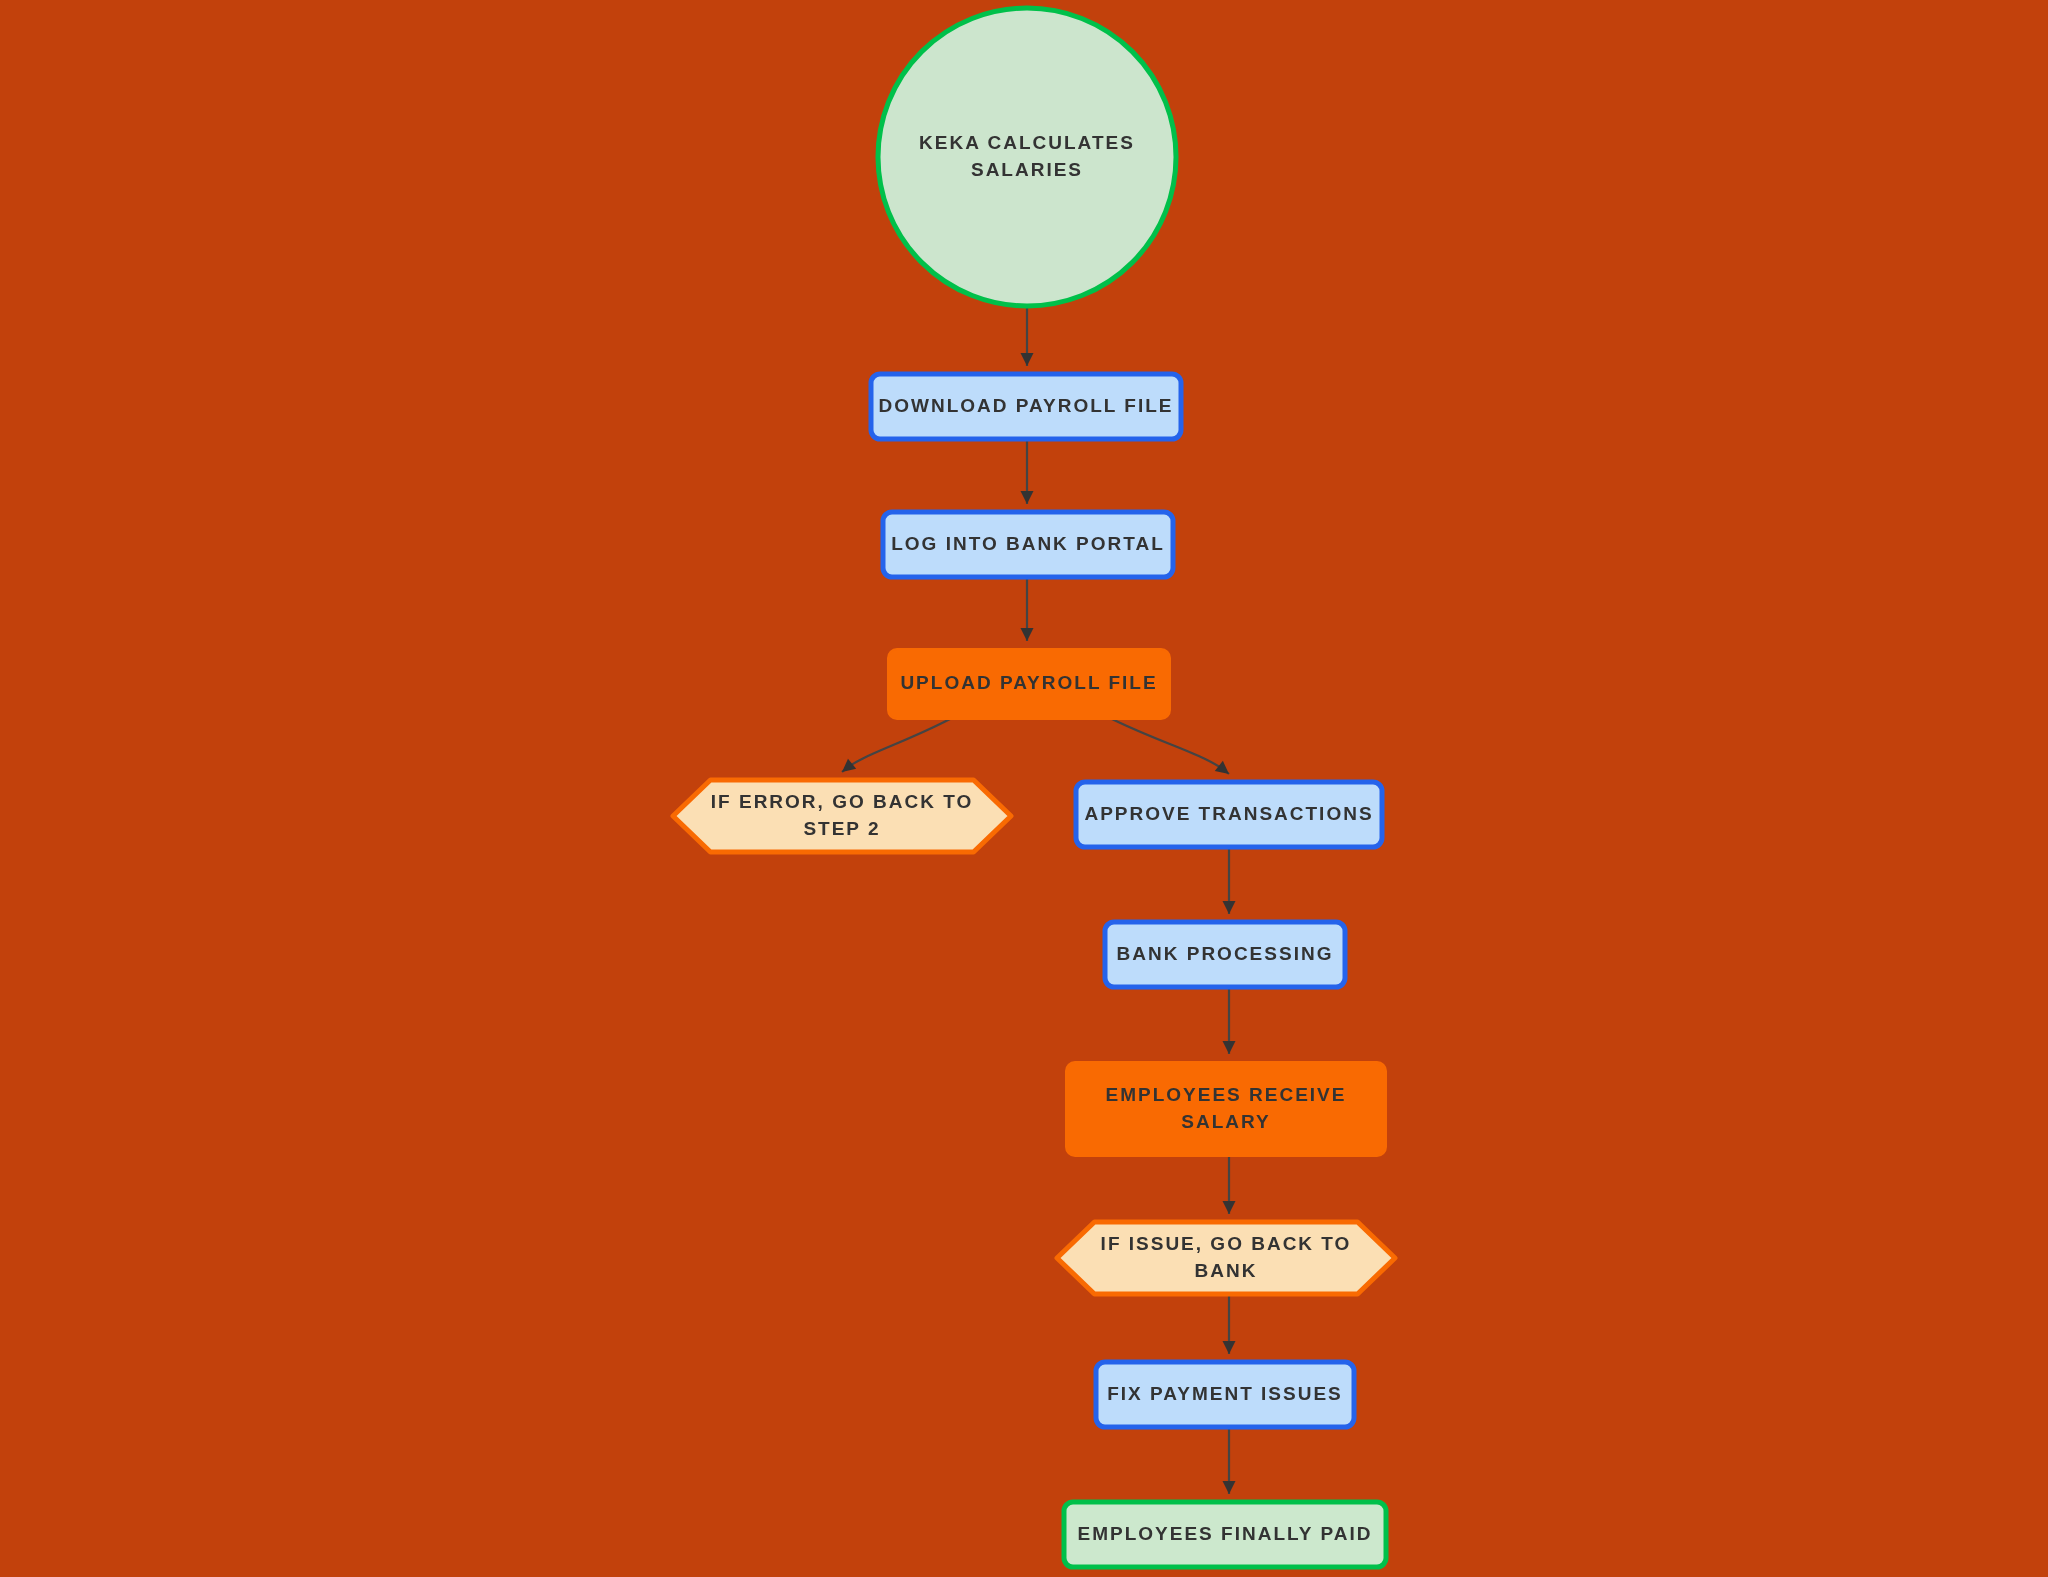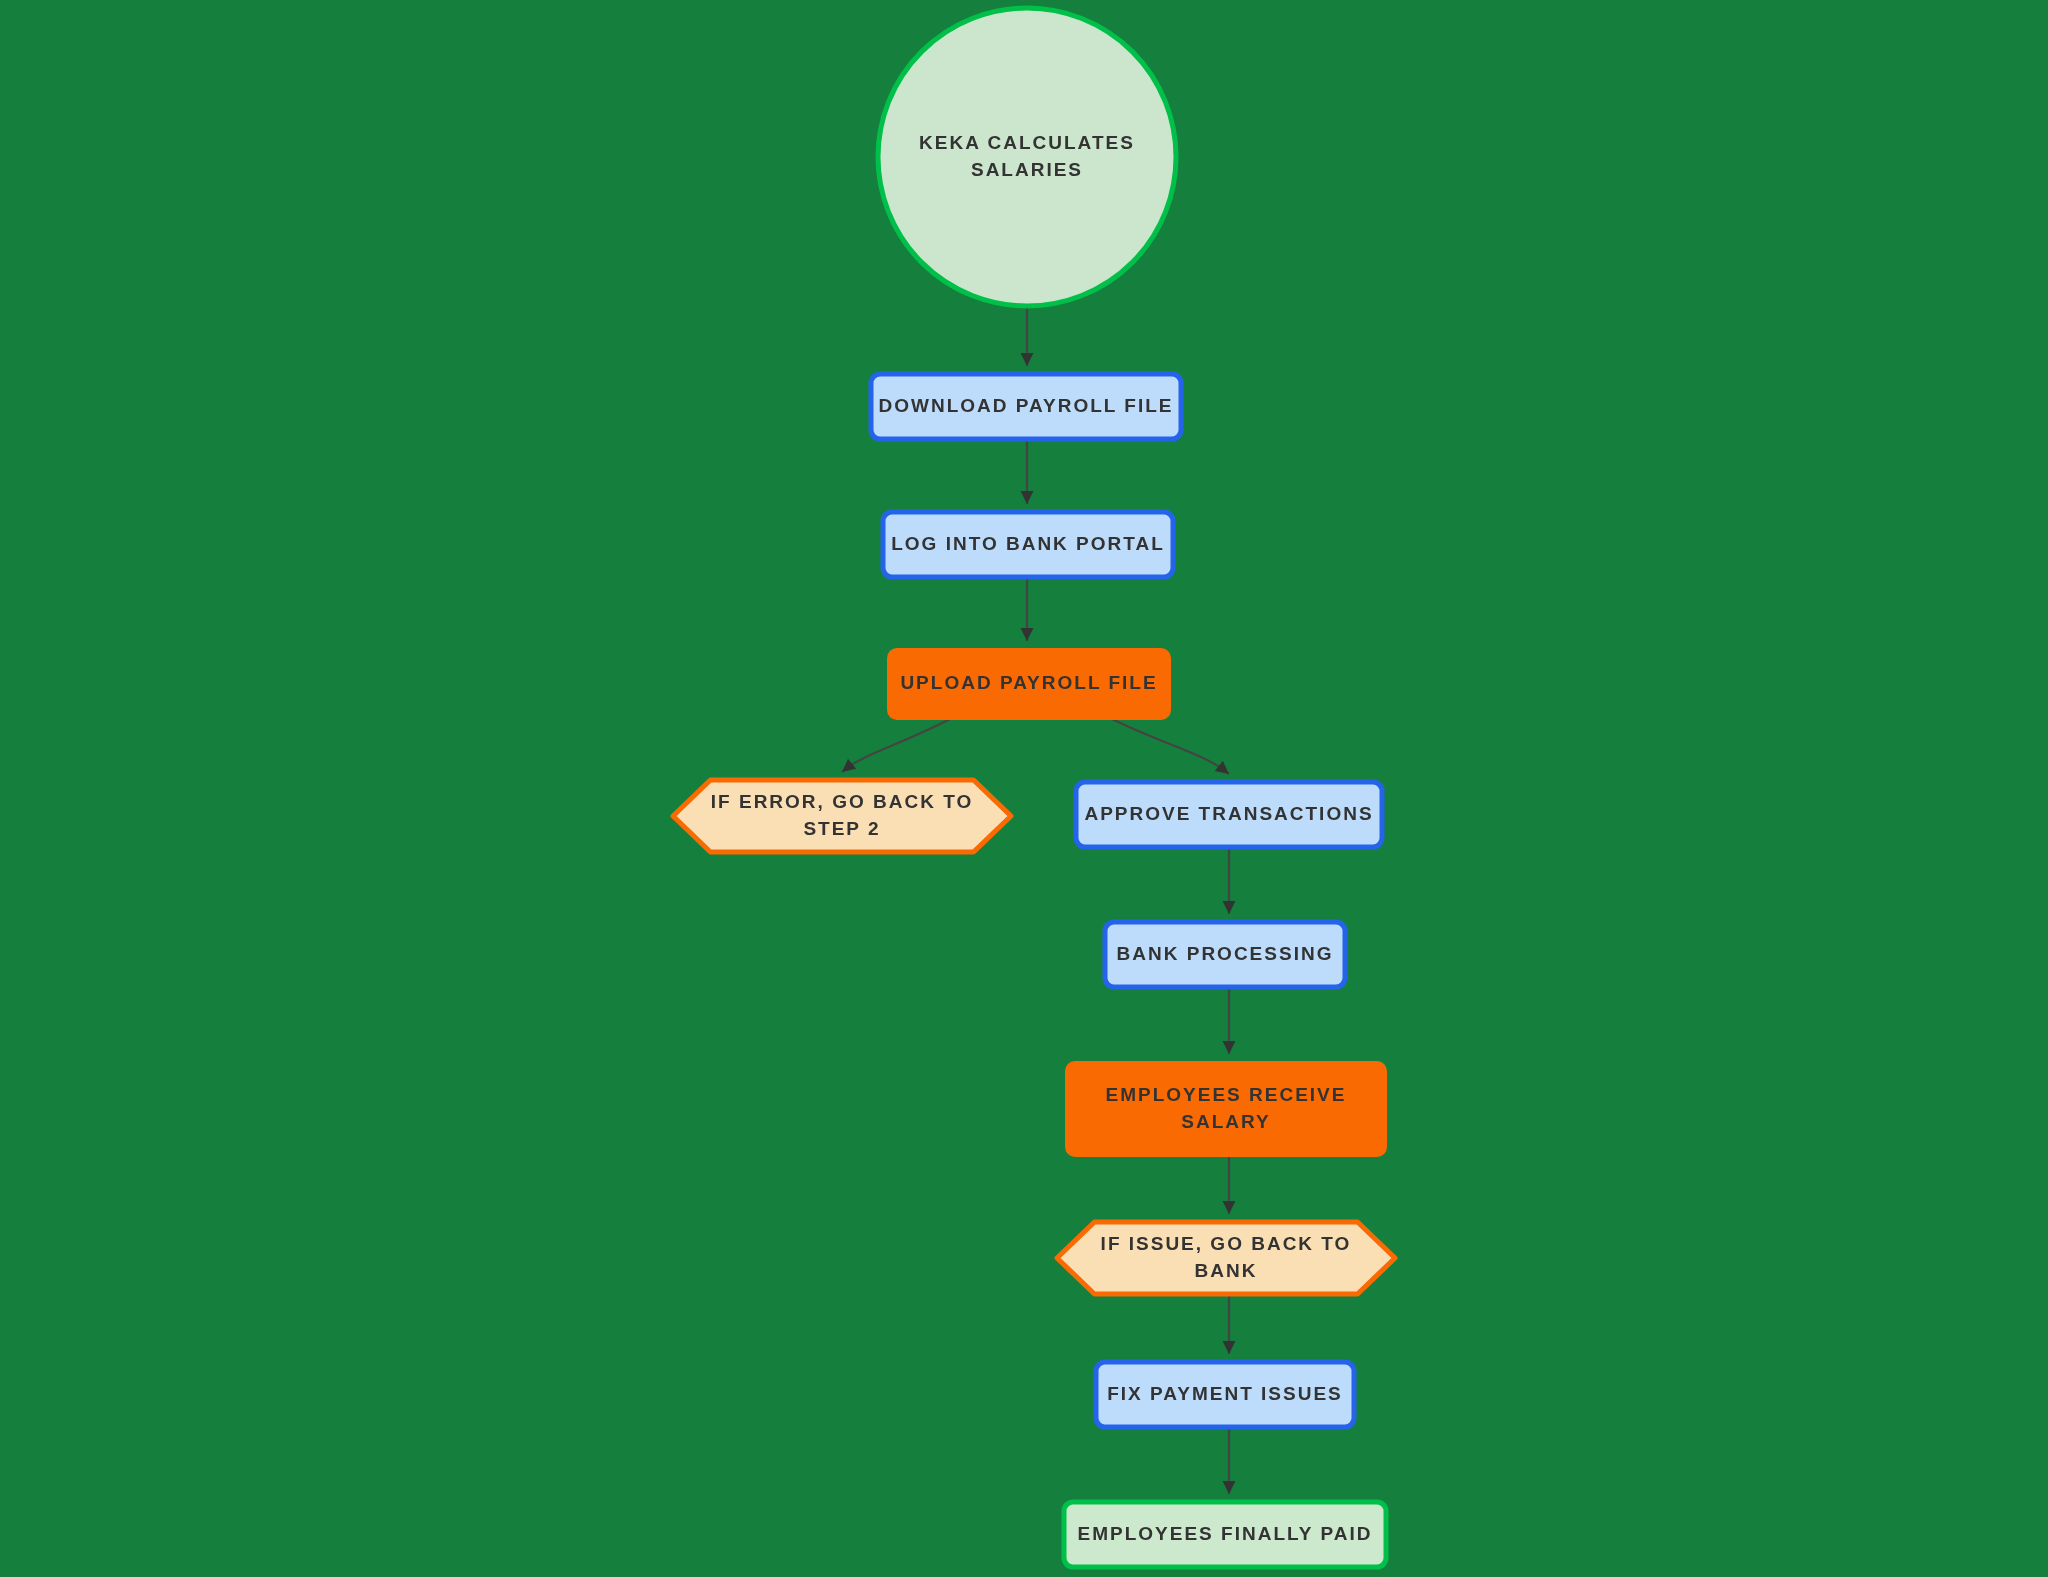--- a/index.html
+++ b/index.html
@@ -10,21 +10,21 @@
   body {
     width: 2048px;
     height: 1577px;
     font-family: "Liberation Sans", sans-serif;
     overflow: hidden;
   }
   #flowchart-root {
     position: relative;
     width: 2048px;
     height: 1577px;
-    background: #15803d;
+    background: #c2410c;
   }
   svg.chart-svg {
     position: absolute;
     left: 0;
     top: 0;
     width: 2048px;
     height: 1577px;
     display: block;
   }
   .node-label {

